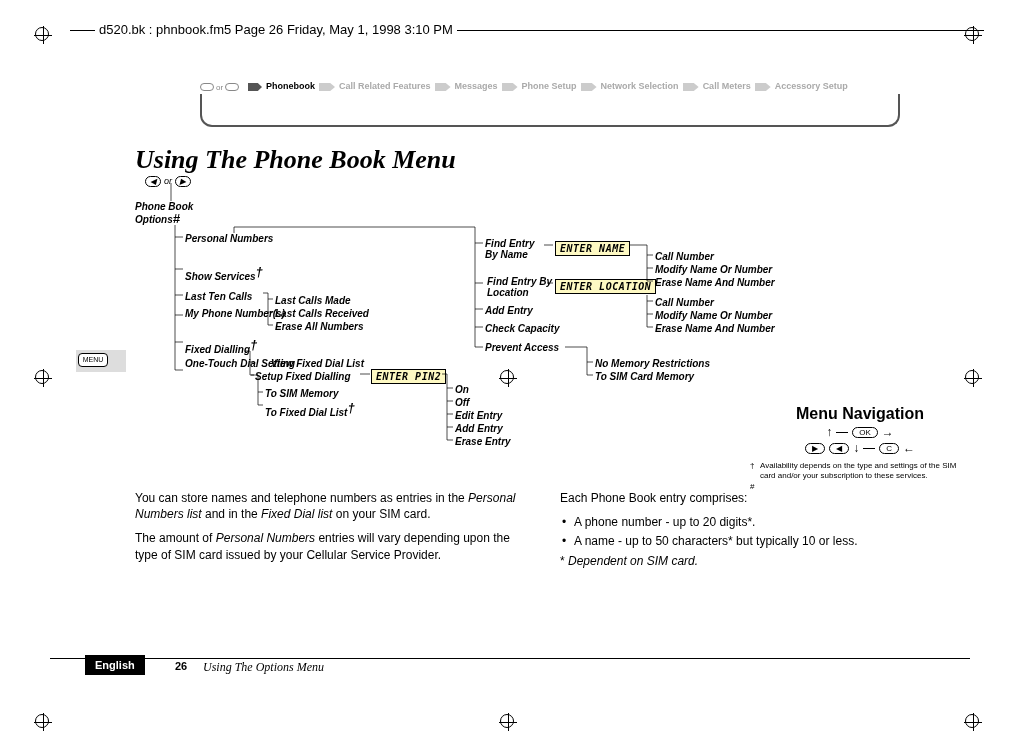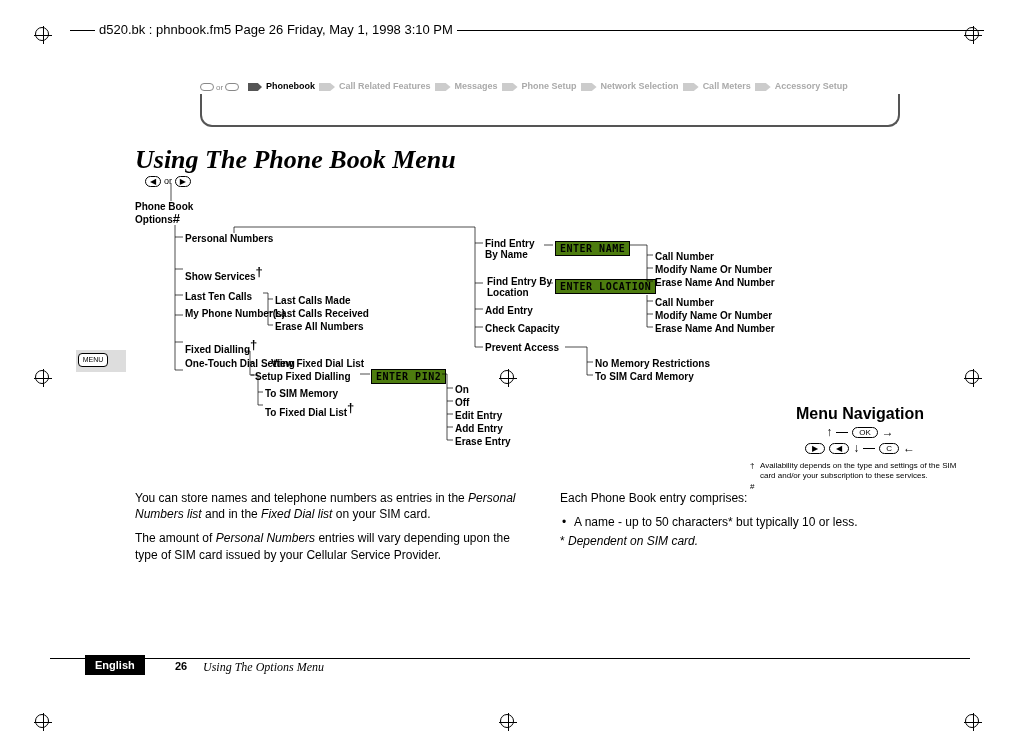--- a/index.html
+++ b/index.html
@@ -102,24 +102,24 @@
 
   
   .diagram {
     position: absolute;
     left: 135px;
     top: 175px;
     width: 830px;
     height: 290px;
     font-size: 10px;
   }
-  .diagram .label { position: absolute; line-height: 1.1; }
+  .diagram .label { position: absolute; line-height: 1.1; font-style: italic; }
   .diagram .bold { font-weight: bold; }
   .diagram .pixel { font-family: monospace; font-size: 10px; letter-spacing: 0.5px; font-weight: bold; }
-  .pixel-box { border: 1px solid #000; padding: 1px 4px; background: #4d7c0f; }
+  .pixel-box { border: 1px solid #000; padding: 1px 4px; background: #fef9c3; }
   .dagger { font-size: 13px; font-weight: bold; vertical-align: super; }
   .hash { font-size: 13px; font-weight: bold; }
 
   
   .menu-key {
     position: absolute;
     left: 76px;
     top: 350px;
     width: 50px;
     height: 22px;
@@ -407,20 +407,21 @@
     <p>
       <span>You can store names and telephone numbers as entries in the </span><span class="italic">Personal Numbers list</span><span> and in the </span><span class="italic">Fixed Dial list</span><span> on your SIM card.</span>
     </p>
     <p>
       <span>The amount of </span><span class="italic">Personal Numbers</span><span> entries will vary depending upon the type of SIM card issued by your Cellular Service Provider.</span>
     </p>
   </div>
   <div class="col">
     <p>Each Phone Book entry comprises:</p>
     <ul>
+      <li>A phone number - up to 20 digits*.</li>
       <li>A name - up to 50 characters* but typically 10 or less.</li>
     </ul>
     <p>
       <span>* </span><span class="italic">Dependent on SIM card.</span>
     </p>
   </div>
 </div>
 
 <div class="footer"></div>
 <div class="english-tag">English</div>

